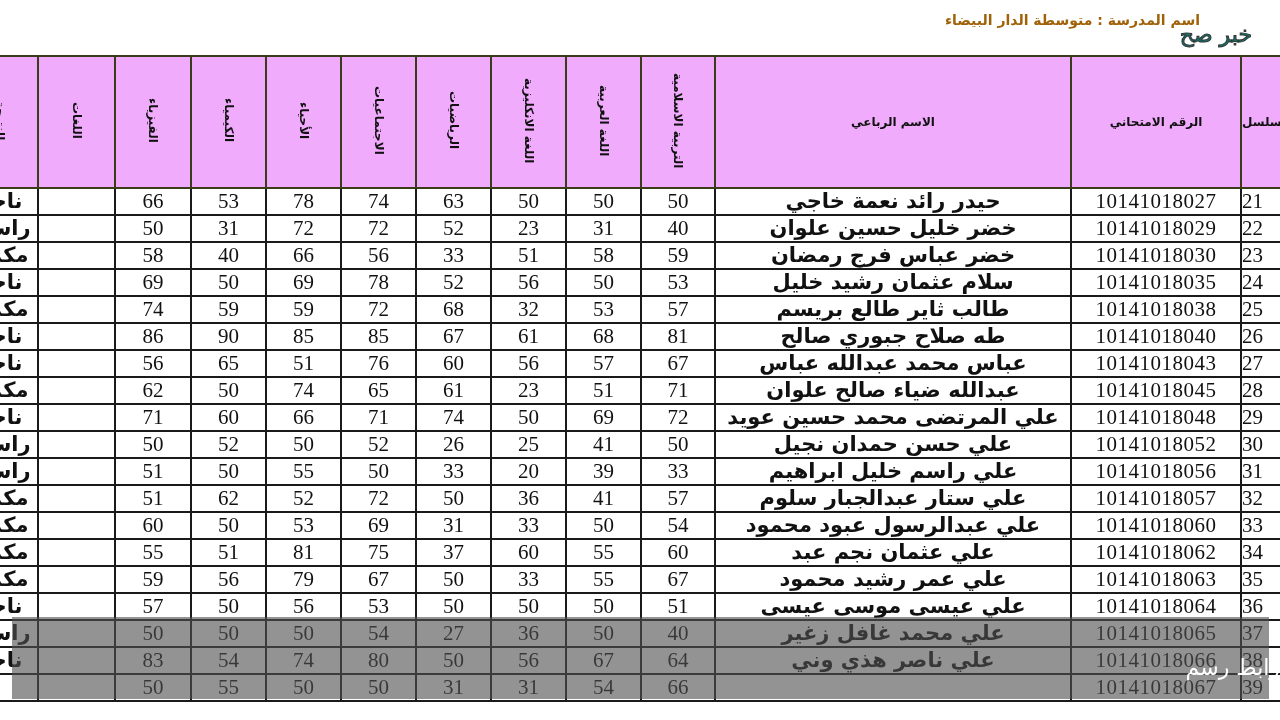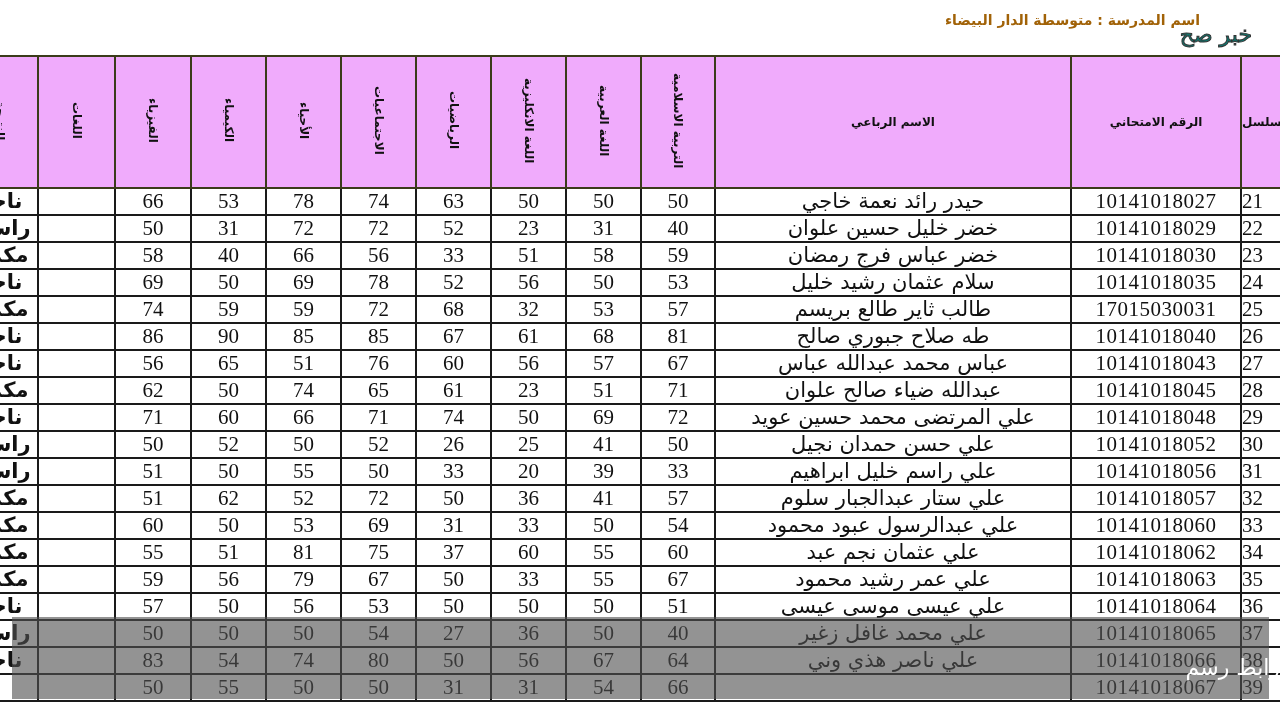--- a/index.html
+++ b/index.html
@@ -34,21 +34,21 @@
     border-color:#3b3b1a;
   }
   th .vert {
     display:inline-block; writing-mode:vertical-rl;
     direction:rtl;
   }
   th.horiz { font-size:13px; direction:rtl; }
   table.grades td { height:25px; font-size:21px; line-height:25px; }
   td.name {
     text-align:right; direction:rtl; padding-right:6px;
-    font-family:"DejaVu Sans", sans-serif; font-weight:normal; font-size:14px;
+    font-family:"DejaVu Sans", sans-serif; font-weight:bold; font-size:14px;
   }
   td.exam { font-size:21px; letter-spacing:0.5px; }
   td.result {
     text-align:left; direction:rtl; font-family:"DejaVu Sans", sans-serif;
     font-weight:bold; font-size:13px;
   }
   .overlay {
     position:absolute; left:12px; top:617px; width:1257px; height:82px;
     background:rgba(80,80,80,0.62); pointer-events:none;
   }
@@ -163,21 +163,21 @@
         <td></td>
         <td>74</td>
         <td>59</td>
         <td>59</td>
         <td>72</td>
         <td>68</td>
         <td>32</td>
         <td>53</td>
         <td>57</td>
         <td class="name">طالب ثاير طالع بريسم</td>
-        <td class="exam">17015030031</td>
+        <td class="exam">10141018038</td>
         <td style="text-align: left;">25</td>
       </tr>
       <tr>
         <td class="result">ناجح</td>
         <td></td>
         <td>86</td>
         <td>90</td>
         <td>85</td>
         <td>85</td>
         <td>67</td>

